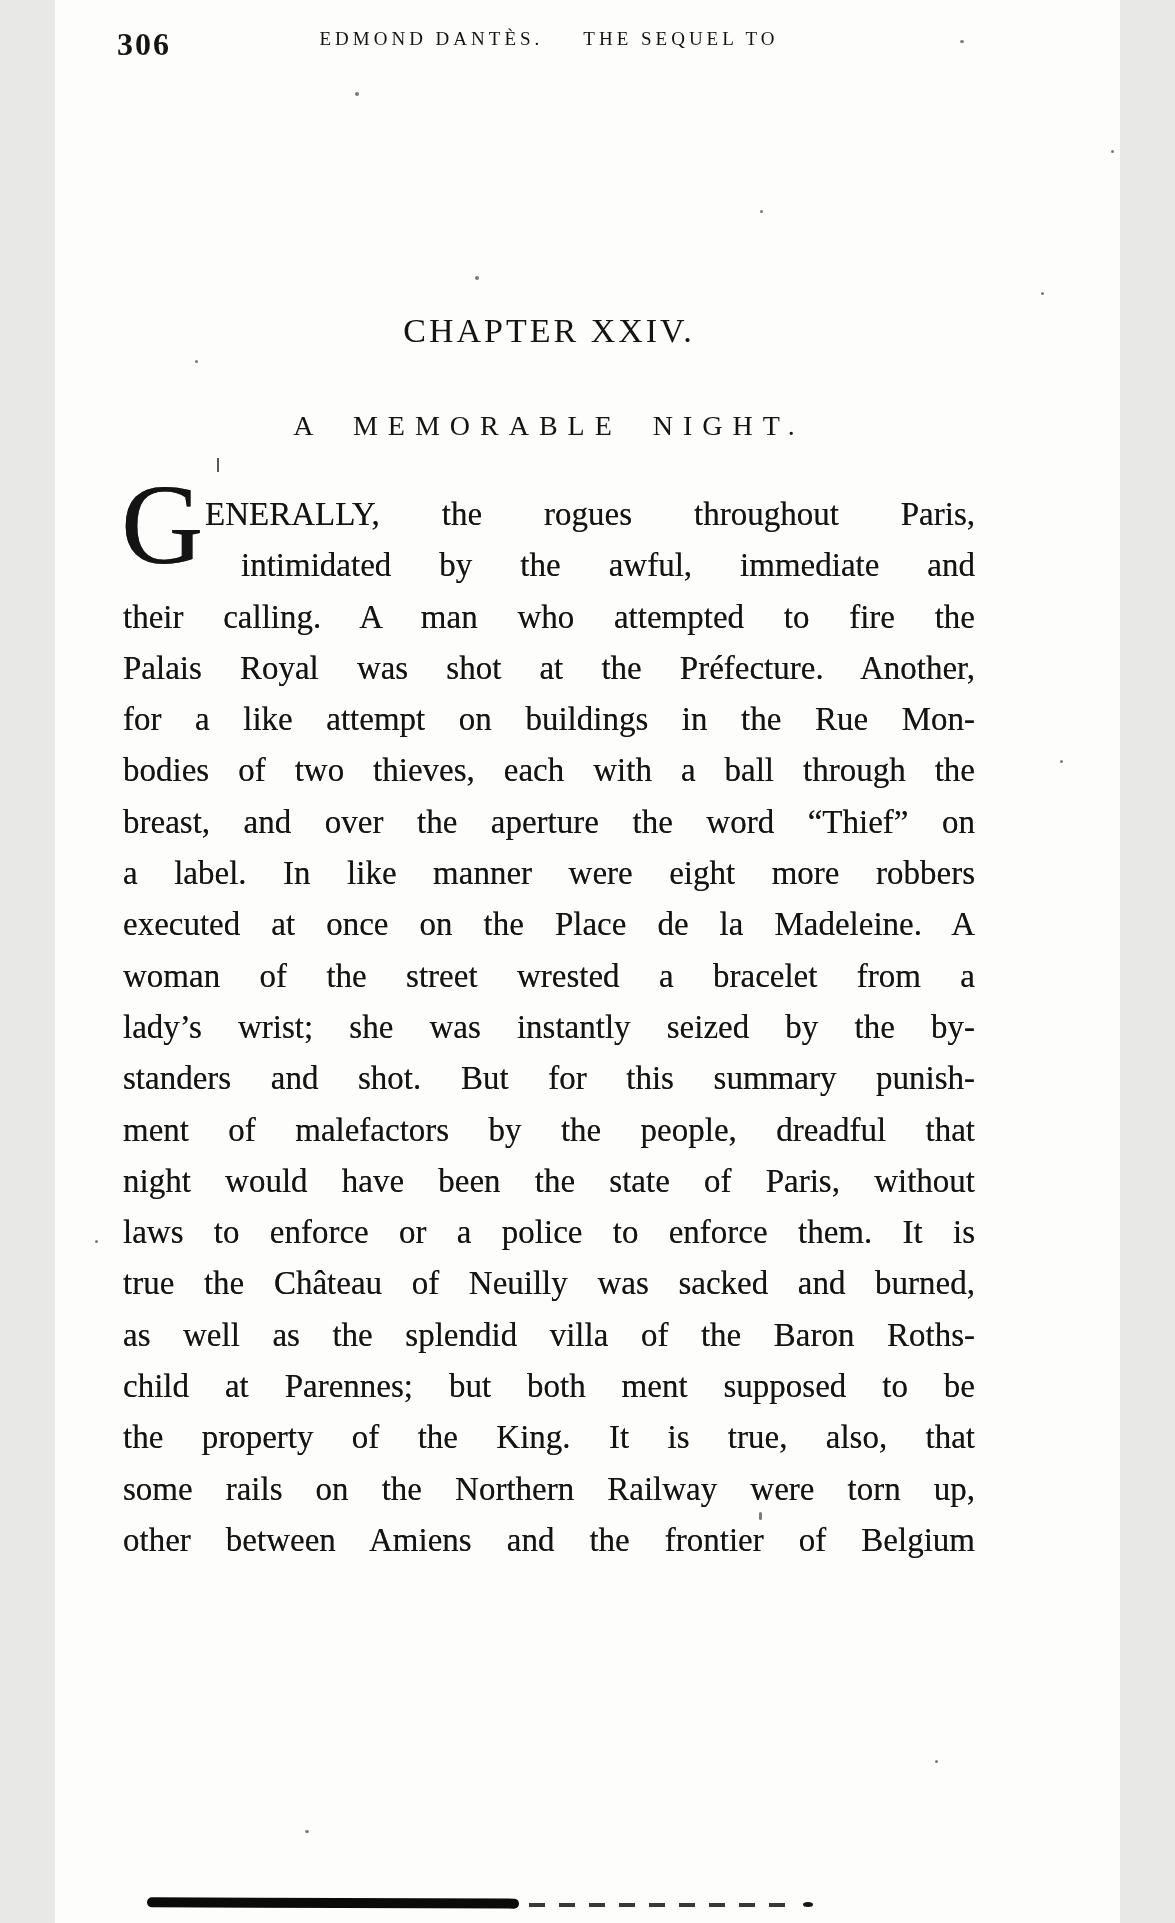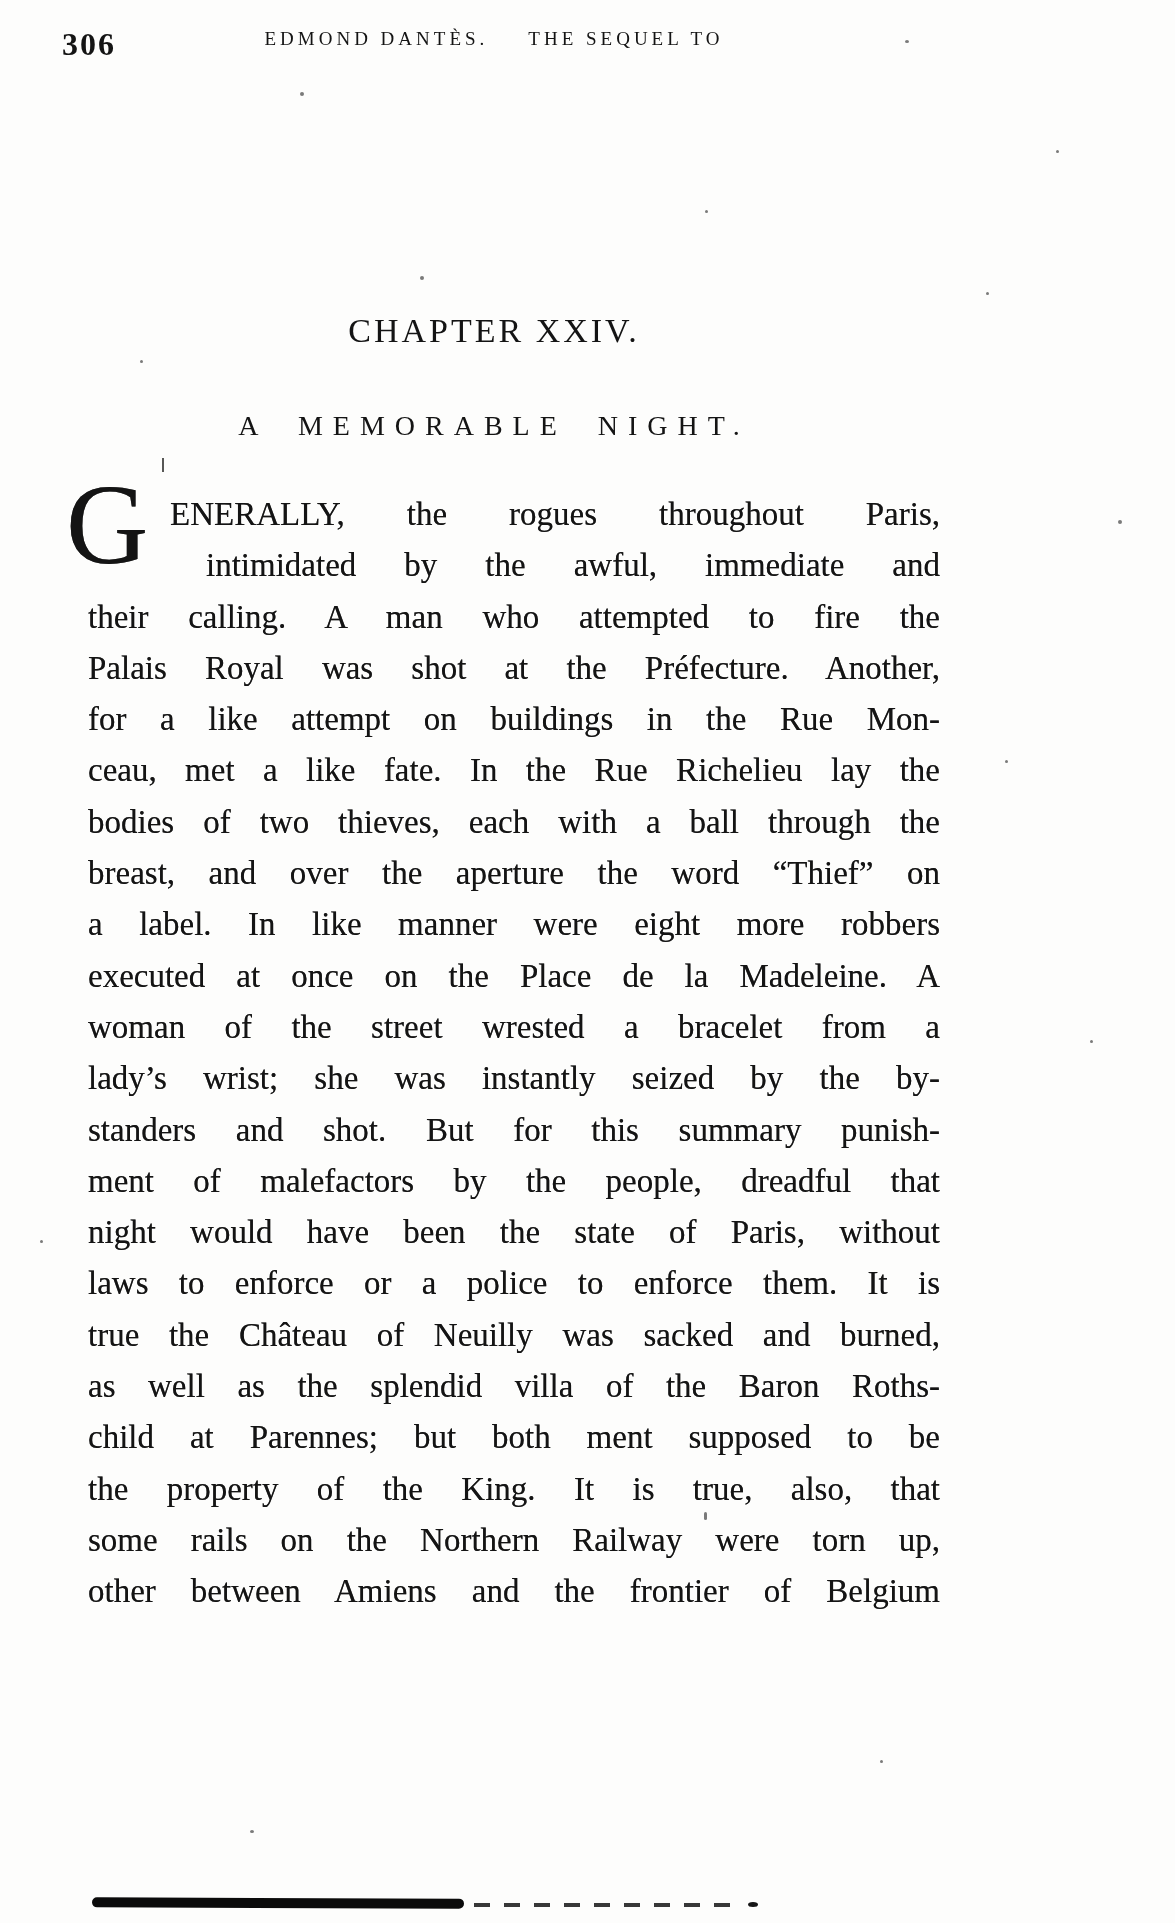--- a/index.html
+++ b/index.html
@@ -2,21 +2,21 @@
 <html><head>
 <meta charset="utf-8">
 <style>
   html, body {
     margin: 0;
     padding: 0;
     background: #e8e8e6;
   }
   .page {
     position: relative;
-    width: 1175px;
+    width: 1065px;
     height: 1923px;
     margin: 0 auto;
     background: #fdfdfc;
     color: #141414;
     font-family: "Liberation Serif", "DejaVu Serif", serif;
     overflow: hidden;
   }
   
   .running-head {
     position: absolute;
@@ -67,21 +67,20 @@
   }
   
   .body-text {
     position: absolute;
     top: 489px;
     left: 68px;
     width: 852px;
     font-size: 33px;
     line-height: 51.3px;
     text-shadow: 0 0 0.5px rgba(10,10,10,0.65);
-    margin-left: 20px;
   }
   .body-line {
     text-align: justify;
     text-align-last: justify;
     height: 51.3px;
     white-space: nowrap;
   }
   .body-line.indent-a { padding-left: 82px; }
   .body-line.indent-b { padding-left: 118px; }
   .drop-cap {
@@ -152,21 +151,20 @@
   <div class="chapter-subtitle">A MEMORABLE NIGHT.</div>
 
   <span class="drop-cap">G</span>
 
   <div class="body-text">
     <div class="body-line indent-a">ENERALLY, the rogues throughout Paris,</div>
     <div class="body-line indent-b">intimidated by the awful, immediate and</div>
     <div class="body-line">their calling. A man who attempted to fire the</div>
     <div class="body-line">Palais Royal was shot at the Préfecture. Another,</div>
     <div class="body-line">for a like attempt on buildings in the Rue Mon-</div>
-    <div class="body-line">ceau, met a like fate. In the Rue Richelieu lay the</div>
     <div class="body-line">bodies of two thieves, each with a ball through the</div>
     <div class="body-line">breast, and over the aperture the word “Thief” on</div>
     <div class="body-line">a label. In like manner were eight more robbers</div>
     <div class="body-line">executed at once on the Place de la Madeleine. A</div>
     <div class="body-line">woman of the street wrested a bracelet from a</div>
     <div class="body-line">lady’s wrist; she was instantly seized by the by-</div>
     <div class="body-line">standers and shot. But for this summary punish-</div>
     <div class="body-line">ment of malefactors by the people, dreadful that</div>
     <div class="body-line">night would have been the state of Paris, without</div>
     <div class="body-line">laws to enforce or a police to enforce them. It is</div>

